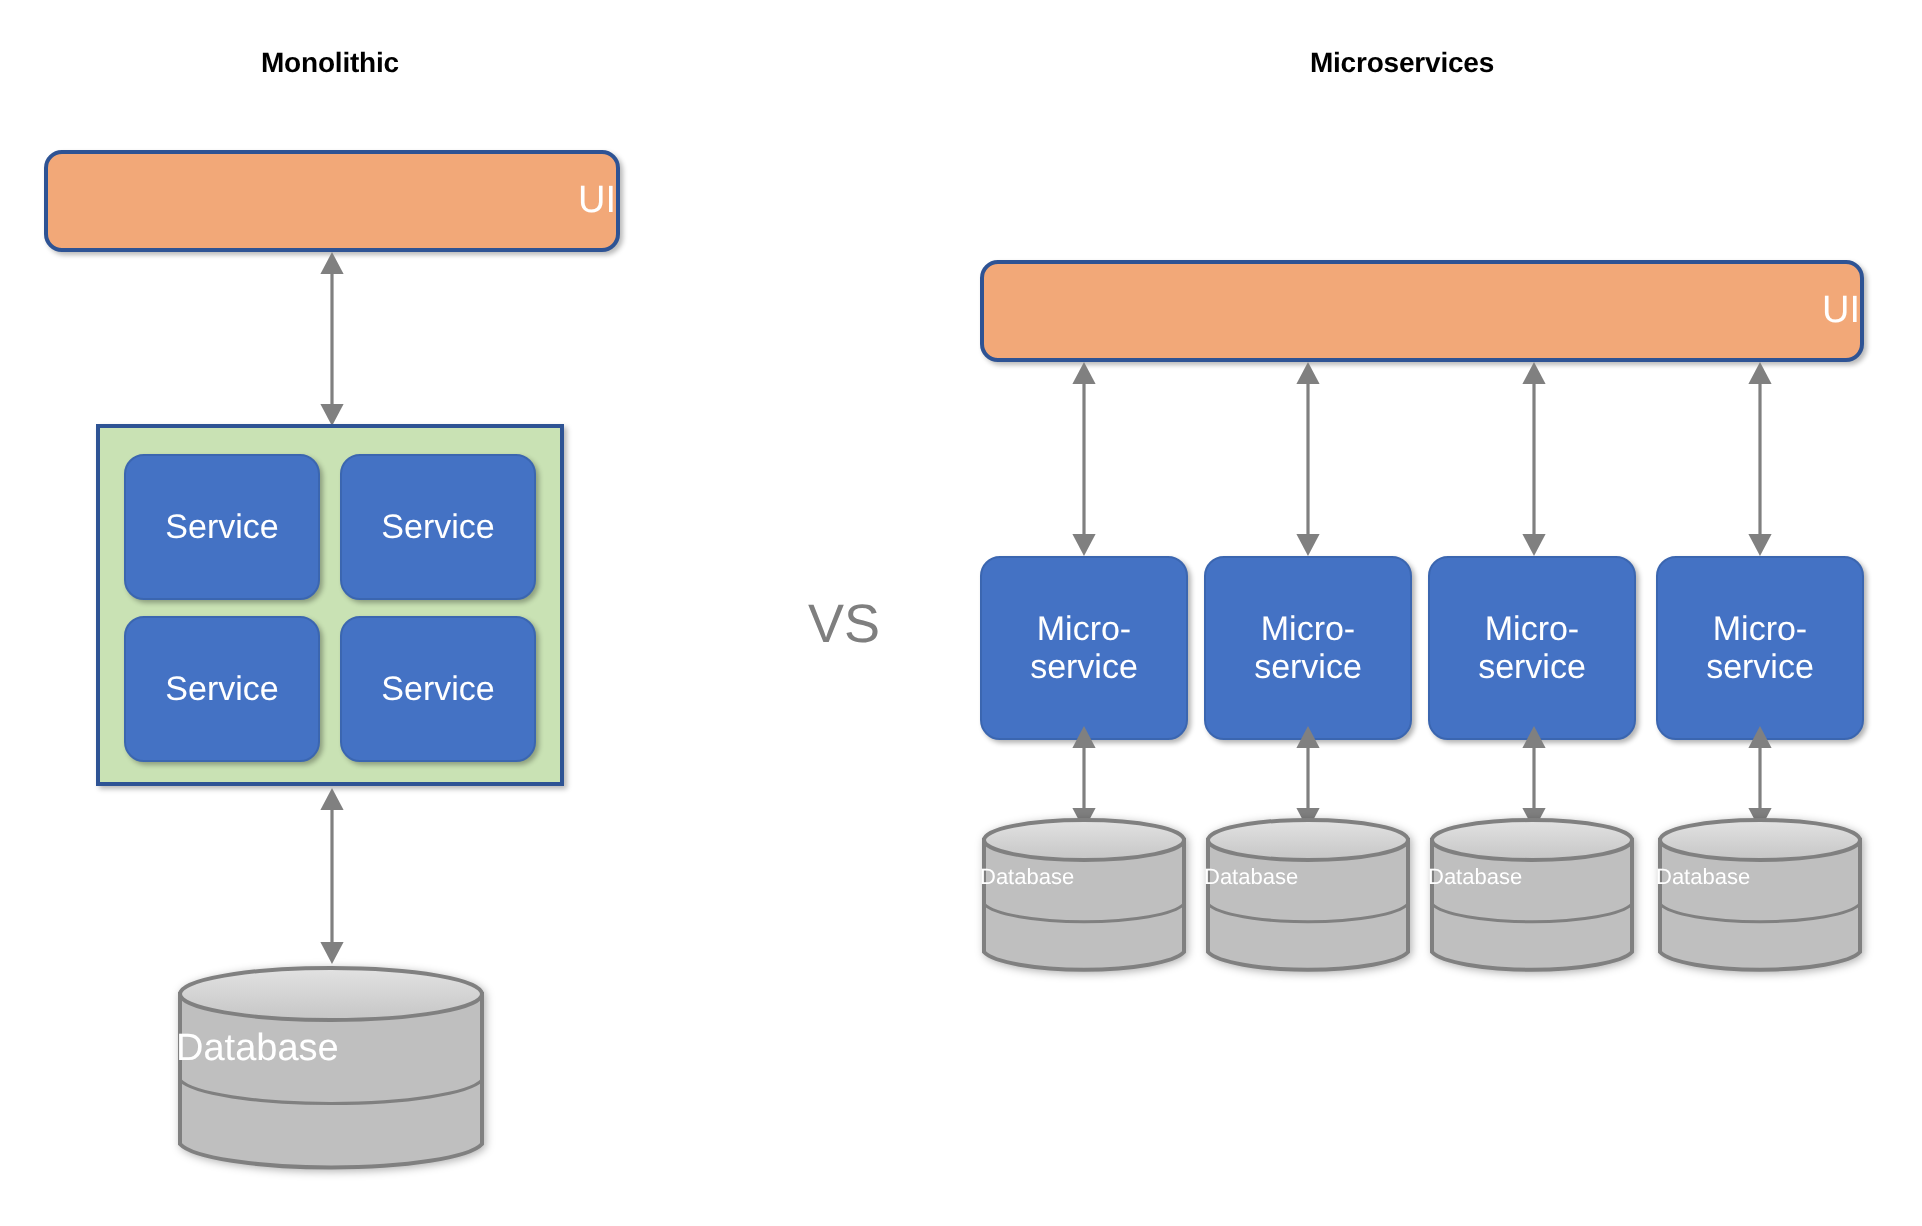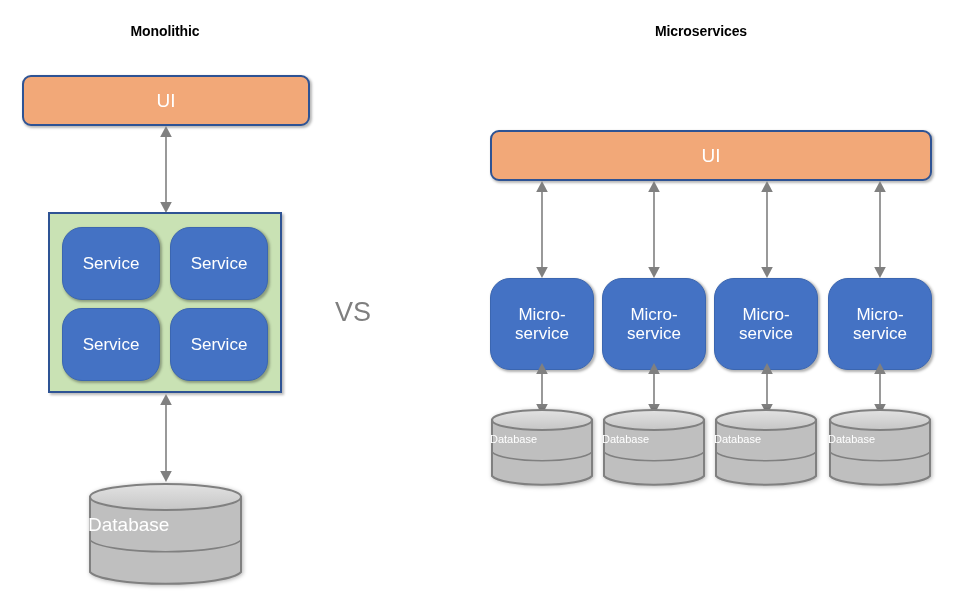--- a/index.html
+++ b/index.html
@@ -33,21 +33,21 @@
   .ui-bar {
     position: absolute;
     background: #F2A878;
     border: 2px solid #2E5394;
     border-radius: 9px;
     box-sizing: border-box;
     color: #ffffff;
     font-size: 19px;
     display: flex;
     align-items: center;
-    justify-content: center;
+    justify-content: flex-end;
     box-shadow: 1.5px 1.5px 2.5px rgba(0,0,0,0.28);
   }
   #ui-mono  { left: 22px;  top: 75px;  width: 288px; height: 51px; }
   #ui-micro { left: 490px; top: 130px; width: 442px; height: 51px; }
 
   
   #mono-container {
     position: absolute;
     left: 48px;
     top: 212px;
@@ -57,21 +57,21 @@
     border: 2px solid #2E5394;
     box-sizing: border-box;
     box-shadow: 1.5px 1.5px 2.5px rgba(0,0,0,0.28);
   }
 
   
   .service-box {
     position: absolute;
     background: #4472C4;
     border: 1px solid #3B66B0;
-    border-radius: 20px;
+    border-radius: 10px;
     box-sizing: border-box;
     color: #ffffff;
     font-size: 17px;
     display: flex;
     align-items: center;
     justify-content: center;
     text-align: center;
     line-height: 1.12;
     box-shadow: 1.5px 1.5px 2.5px rgba(0,0,0,0.3);
   }
@@ -122,24 +122,24 @@
   #arr-um-3 { left: 873px; }
   .arr-micro-db { top: 363px; }
   #arr-md-0 { left: 535px; }
   #arr-md-1 { left: 647px; }
   #arr-md-2 { left: 760px; }
   #arr-md-3 { left: 873px; }
 
   
   #vs-label {
     position: absolute;
-    left: 335px;
+    left: 350px;
     top: 297px;
     width: 90px;
-    text-align: left;
+    text-align: right;
     font-size: 27px;
     color: #7F7F7F;
   }
 </style>
 </head>
 <body>
 
 <div class="section-title" id="title-monolithic">Monolithic</div>
 
 <div class="ui-bar" id="ui-mono">

